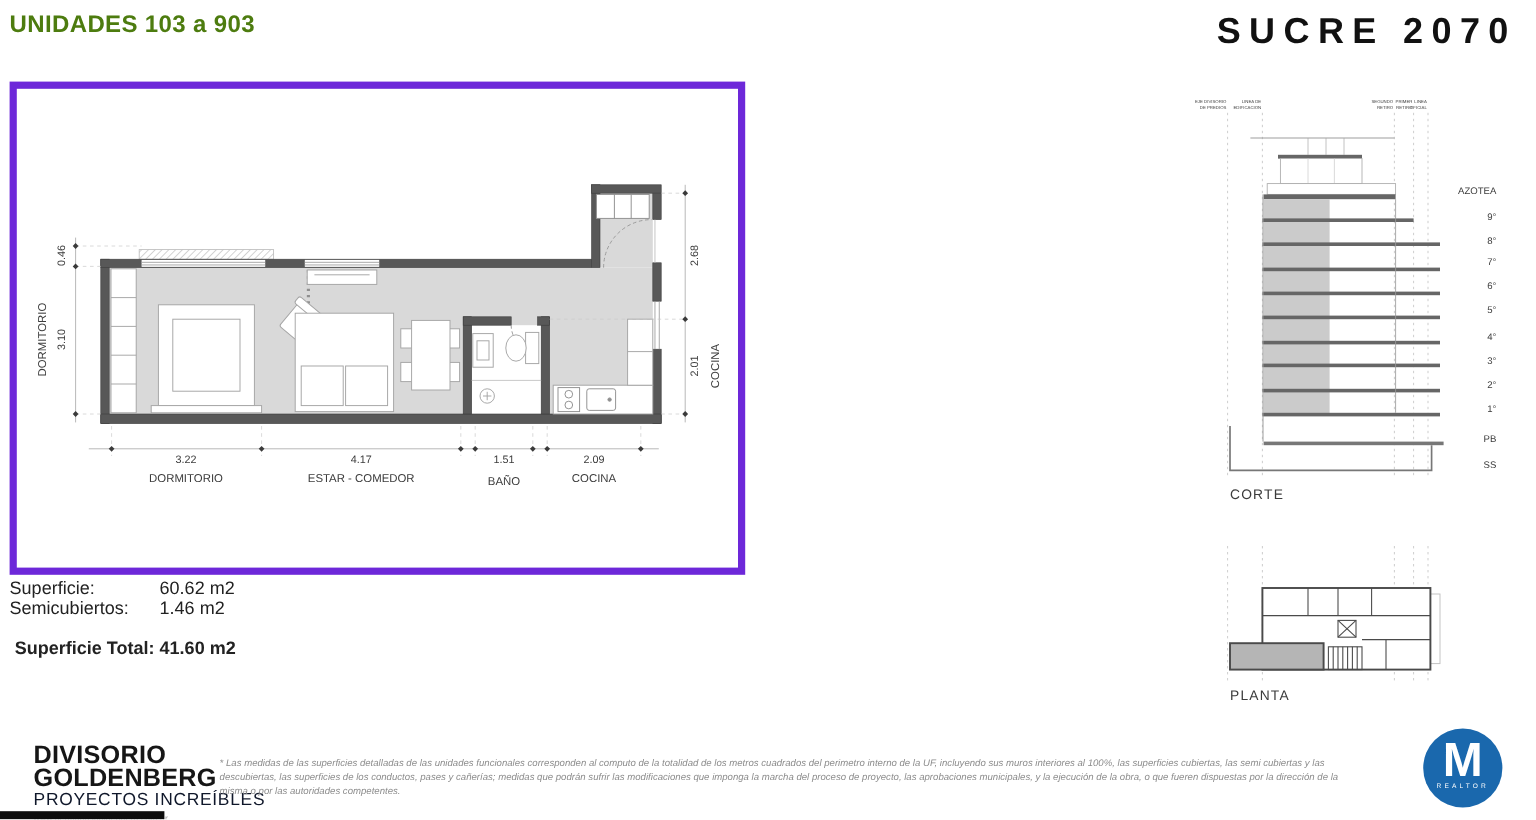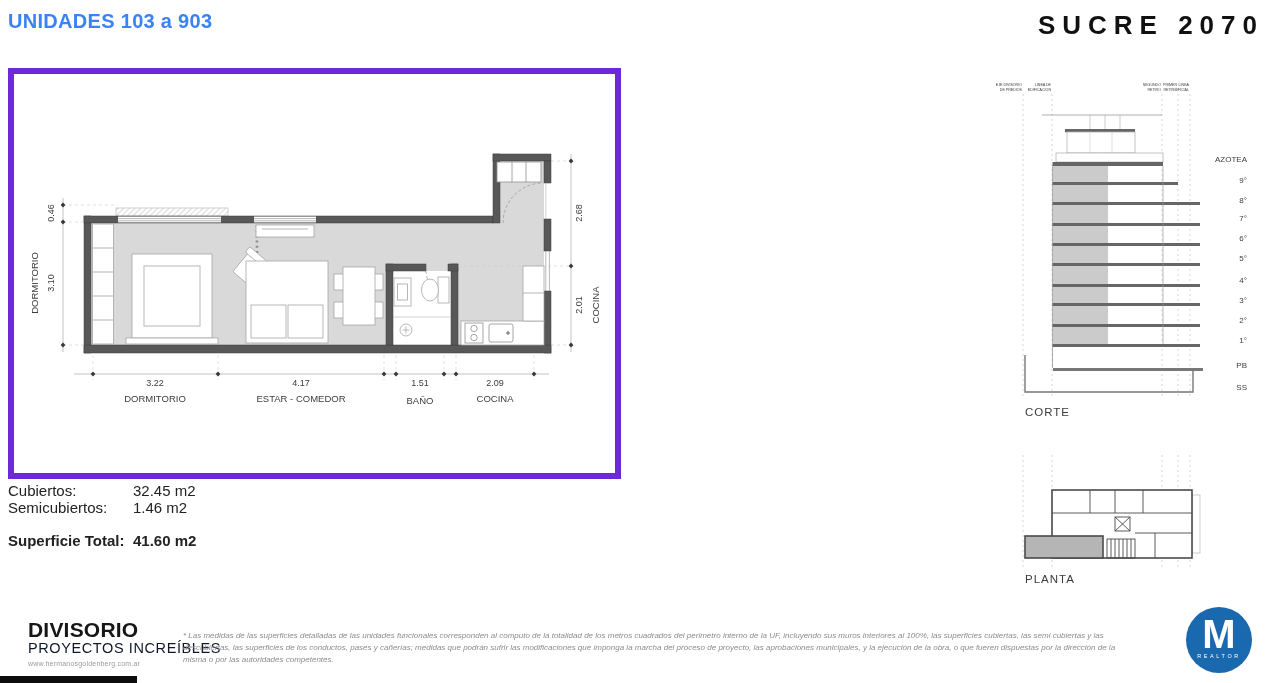--- a/index.html
+++ b/index.html
@@ -1,29 +1,29 @@
 <!DOCTYPE html>
 <html><head>
 <meta charset="utf-8">
 <title>SUCRE 2070</title>
 <style>
   html,body{margin:0;padding:0;background:#ffffff;}
   .page{position:relative;width:1280px;height:683px;background:#fff;overflow:hidden;
         font-family:"Liberation Sans",sans-serif;color:#1a1a1a;}
   .units-title{position:absolute;left:8px;top:10px;font-size:20px;font-weight:bold;
-               letter-spacing:0.3px;color:#3b82f6;}
-  .project-title{position:absolute;right:16px;top:10px;font-size:26px;font-weight:bold;
+               letter-spacing:0.3px;color:#4d7c0f;}
+  .project-title{position:absolute;right:16px;top:10px;font-size:30px;font-weight:bold;
                  letter-spacing:7px;color:#111;white-space:nowrap;}
   .plan-panel{position:absolute;left:8px;top:68px;width:601px;height:399px;
               border:6px solid #6d28d9;box-sizing:content-box;}
   svg text{font-family:"Liberation Sans",sans-serif;fill:#3c3c3c;}
   .surfaces{position:absolute;left:8px;top:482px;font-size:15px;color:#222;}
   .surf-row{display:flex;line-height:17px;}
   .surf-label{width:125px;}
-  .surf-total{display:flex;font-weight:bold;margin-top:16px;line-height:17px;}
+  .surf-total{display:flex;font-weight:bold;margin-top:16px;line-height:17px;text-align:center;}
   .corte-wrap{position:absolute;left:995px;top:78px;}
   .planta-wrap{position:absolute;left:995px;top:455px;}
   .footer-logo{position:absolute;left:28px;top:620px;line-height:1;}
   .logo-line{font-size:21px;font-weight:bold;letter-spacing:0.2px;color:#161616;line-height:19px;}
   .logo-tagline{font-size:14.5px;color:#0f172a;letter-spacing:0.6px;margin-top:2px;}
   .logo-web{font-size:7px;color:#9a9a9a;margin-top:4px;letter-spacing:0.2px;}
   .logo-bar{position:absolute;left:0;top:676px;width:137px;height:7px;background:#0d0d0d;}
   .disclaimer{position:absolute;left:183px;top:630px;width:952px;font-size:8px;
               line-height:1.5;color:#8c8c8c;font-style:italic;}
   .realtor-badge{position:absolute;left:1186px;top:607px;width:66px;height:66px;
@@ -216,22 +216,22 @@
         <text x="24" y="209" transform="rotate(-90 24 209)" font-size="9.5" fill="#333">DORMITORIO</text>
         <text x="568" y="139" transform="rotate(-90 568 139)">2.68</text>
         <text x="568" y="231" transform="rotate(-90 568 231)">2.01</text>
         <text x="585" y="231" transform="rotate(-90 585 231)" font-size="9.5" fill="#333">COCINA</text>
       </g>
     </svg>
   </div>
 
   <div class="surfaces">
     <div class="surf-row">
-      <span class="surf-label">Cubiertos:</span>
-      <span class="surf-value">32.45 m2</span>
+      <span class="surf-label">Superficie:</span>
+      <span class="surf-value">60.62 m2</span>
     </div>
     <div class="surf-row">
       <span class="surf-label">Semicubiertos:</span>
       <span class="surf-value">1.46 m2</span>
     </div>
     <div class="surf-total">
       <span class="surf-label">Superficie Total:</span>
       <span class="surf-value">41.60 m2</span>
     </div>
   </div>
@@ -338,20 +338,21 @@
           <line x1="160" y1="78" x2="160" y2="103"></line>
         </g>
         <rect x="30" y="81" width="78" height="22" fill="#b5b5b5" stroke="#4a4a4a" stroke-width="1.6"></rect>
       </g>
       <text x="30" y="128" font-size="11.5" fill="#444" letter-spacing="1">PLANTA</text>
     </svg>
   </div>
 
   <div class="footer-logo">
     <div class="logo-line">DIVISORIO</div>
+    <div class="logo-line">GOLDENBERG</div>
     <div class="logo-tagline">PROYECTOS INCREÍBLES</div>
     <div class="logo-web">www.hermanosgoldenberg.com.ar</div>
   </div>
   <div class="logo-bar"></div>
 
   <div class="disclaimer">* Las medidas de las superficies detalladas de las unidades funcionales corresponden al computo de la totalidad de los metros cuadrados del perimetro interno de la UF, incluyendo sus muros interiores al 100%, las superficies cubiertas, las semi cubiertas y las descubiertas, las superficies de los conductos, pases y cañerías; medidas que podrán sufrir las modificaciones que imponga la marcha del proceso de proyecto, las aprobaciones municipales, y la ejecución de la obra, o que fueren dispuestas por la dirección de la misma o por las autoridades competentes.</div>
 
   <div class="realtor-badge">
     <div class="realtor-m">M</div>
     <div class="realtor-label">REALTOR</div>

